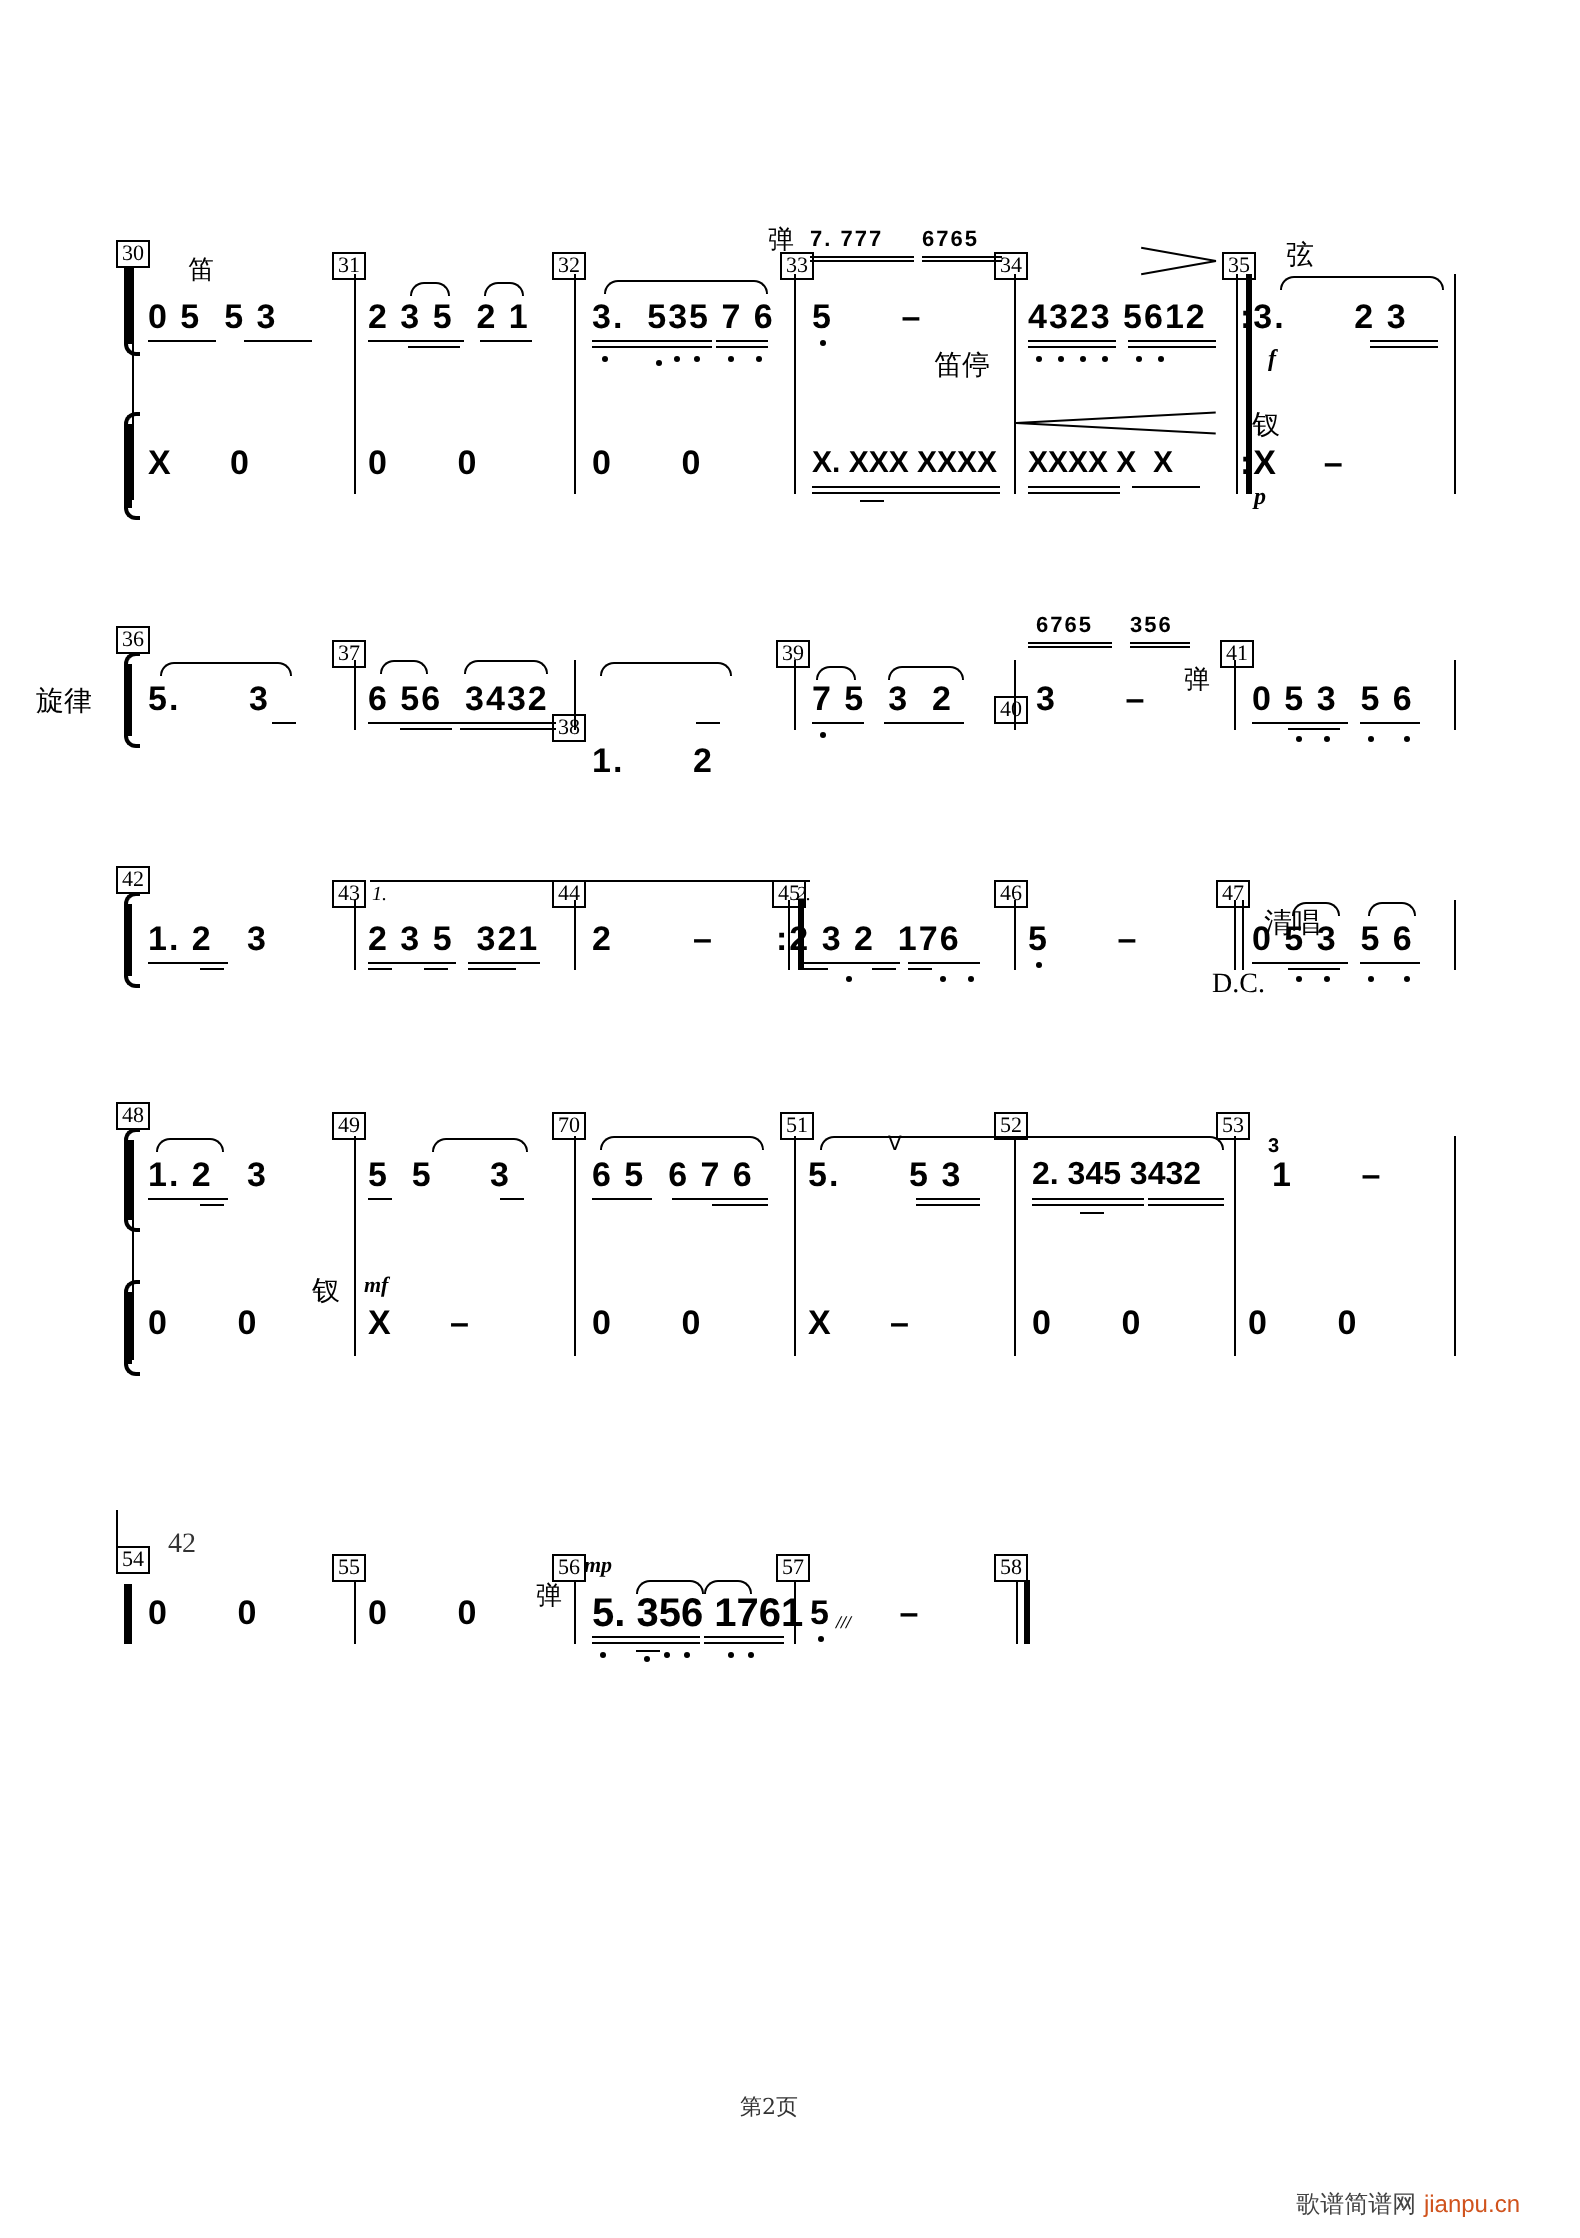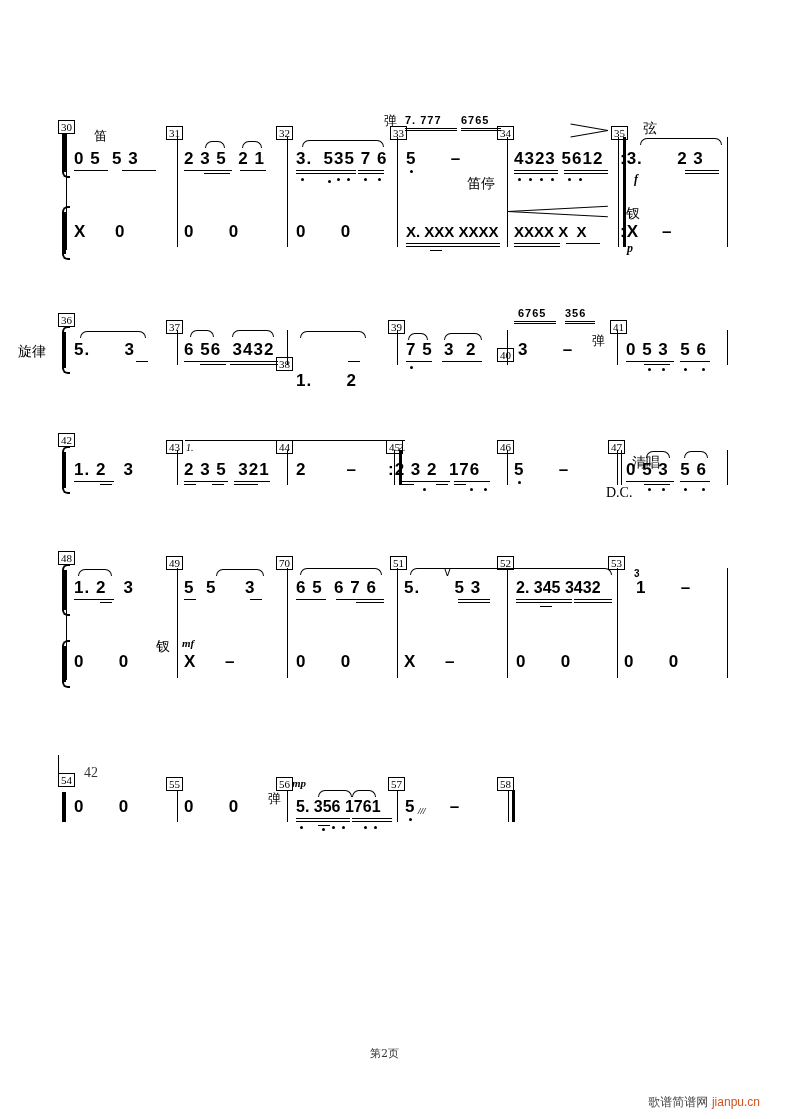--- a/index.html
+++ b/index.html
@@ -315,21 +315,21 @@
   <span class="cn" style="left:268px;top:792px;">弹</span>
 
   <div class="bar" style="left:177px;top:790px;height:32px;"></div>
   <div class="bar" style="left:287px;top:790px;height:32px;"></div>
   <div class="bar" style="left:397px;top:790px;height:32px;"></div>
   <div class="abs" style="left:508px;top:790px;width:1px;height:32px;background:#000;"></div>
   <div class="abs" style="left:512px;top:790px;width:3px;height:32px;background:#000;"></div>
 
   <span class="note" style="left:74px;top:797px;">0      0</span>
   <span class="note" style="left:184px;top:797px;">0      0</span>
-  <span class="note" style="left:296px;top:797px;font-size:16px;letter-spacing:0;">5. 356 1761</span>
+  <span class="note" style="left:296px;top:797px;font-size:20px;letter-spacing:0;">5. 356 1761</span>
   <span class="note" style="left:405px;top:797px;">5      –</span>
   <span class="dyn" style="left:418px;top:806px;font-size:9px;">///</span>
 
   <div class="uline" style="left:296px;top:818px;width:54px;"></div>
   <div class="uline" style="left:296px;top:821px;width:54px;"></div>
   <div class="uline" style="left:318px;top:825px;width:12px;"></div>
   <div class="uline" style="left:352px;top:818px;width:40px;"></div>
   <div class="uline" style="left:352px;top:821px;width:40px;"></div>
   <div class="slur" style="left:318px;top:790px;width:32px;"></div>
   <div class="slur" style="left:352px;top:790px;width:22px;"></div>

